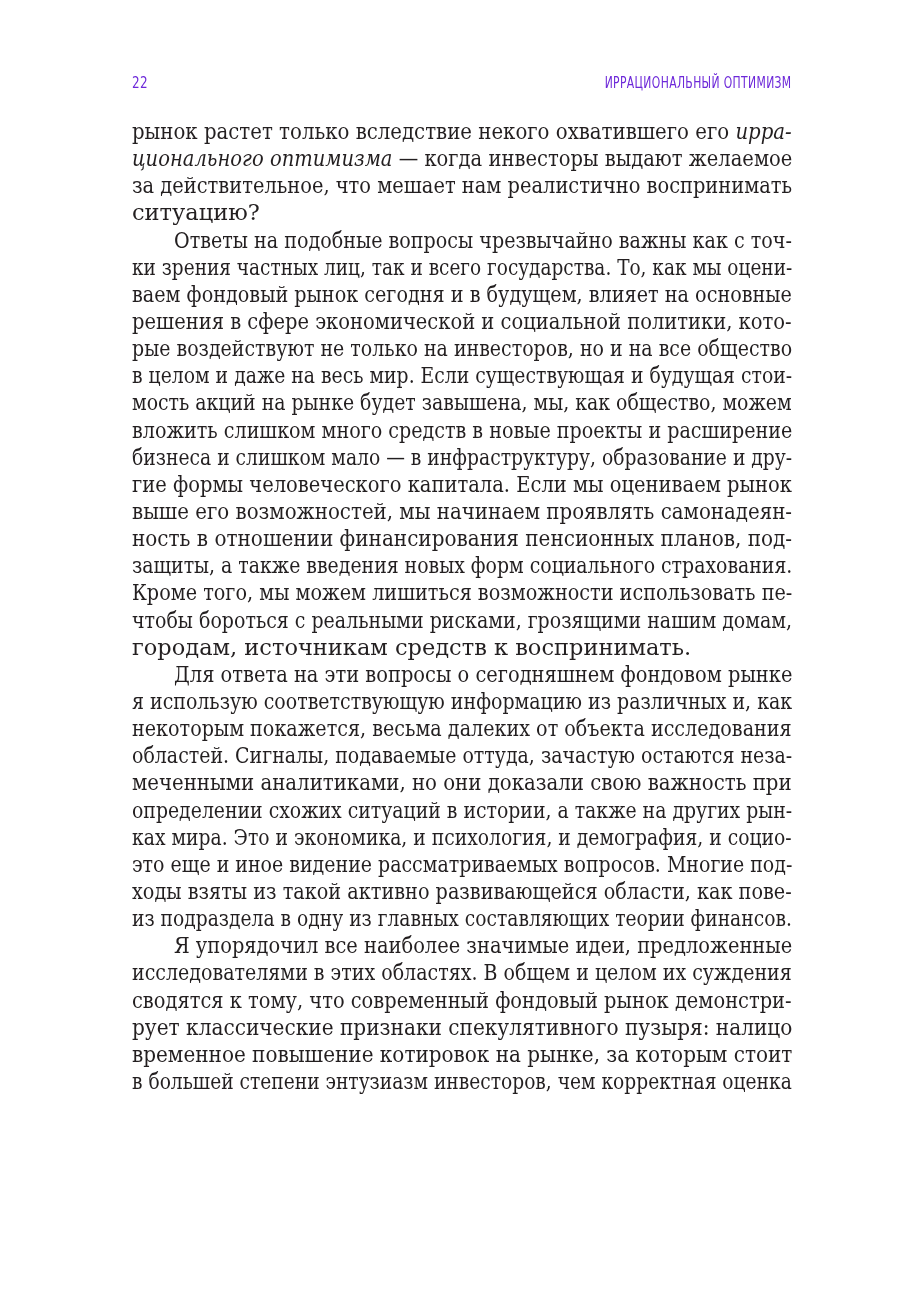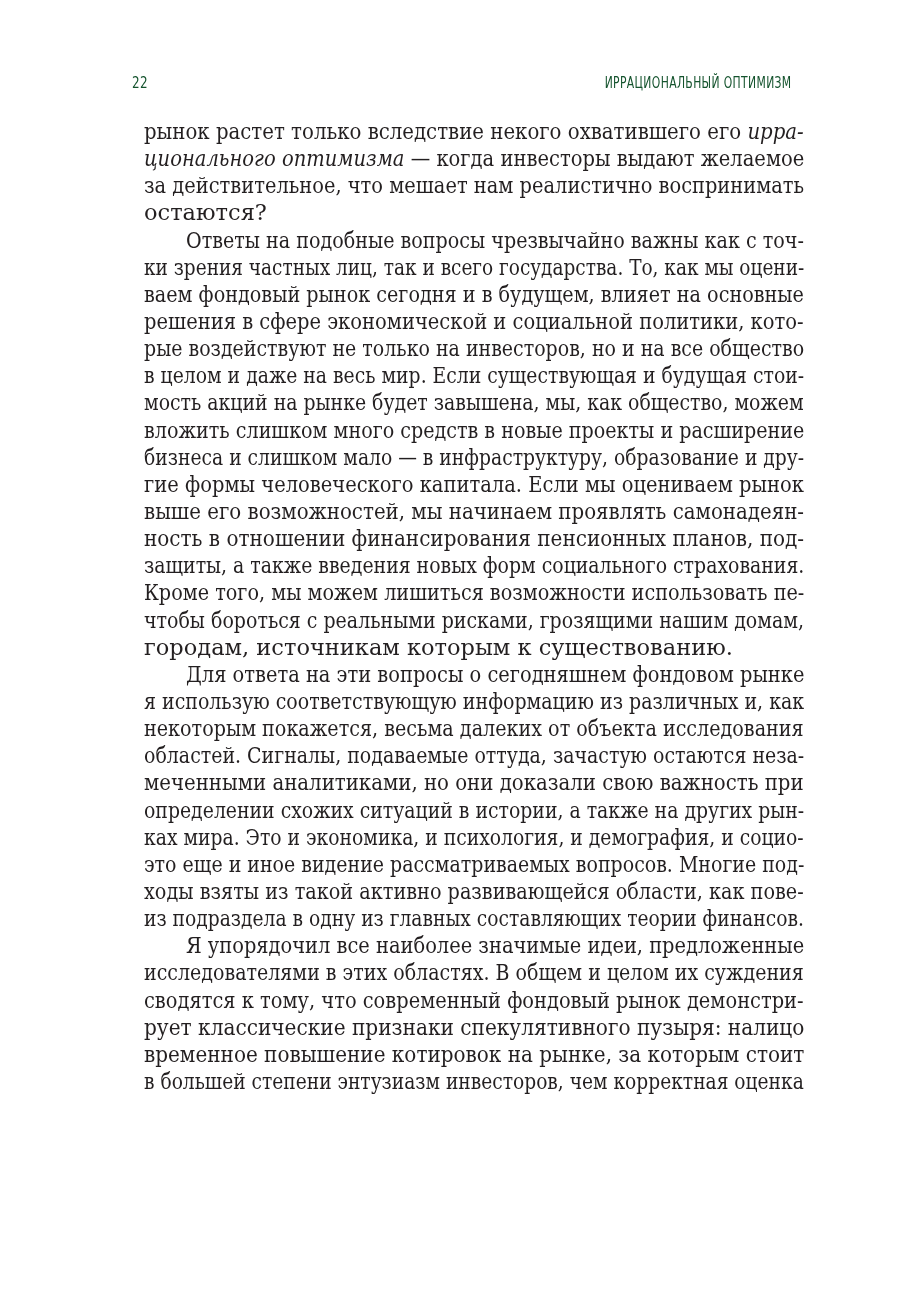--- a/index.html
+++ b/index.html
@@ -1,63 +1,63 @@
 <!DOCTYPE html>
 <html><head>
   <meta charset="utf-8">
   <style>
     html, body { margin: 0; padding: 0; background: #ffffff; }
     body { width: 904px; height: 1299px; position: relative; overflow: hidden; color: #231f20; }
     .page { position: absolute; left: 0; top: 0; width: 904px; height: 1299px; background: #ffffff; }
     .running-head { position: absolute; top: 74px; left: 132px; width: 660px; height: 24px;
-      font-family: "DejaVu Sans", sans-serif; font-size: 15px; letter-spacing: 0.5px; color: #14532d; }
+      font-family: "DejaVu Sans", sans-serif; font-size: 15px; letter-spacing: 0.5px; color: #6d28d9; }
     .folio { position: absolute; left: 0; top: 0; transform: scaleX(0.8); transform-origin: left top; }
     .header-title { position: absolute; right: 0; top: 0; transform: scaleX(0.72); transform-origin: right top; white-space: nowrap; }
     .text-block { position: absolute; top: 118px; left: 132px; width: 660px;
       font-family: "DejaVu Serif", serif; font-size: 22.5px; line-height: 27.15px; }
     .line { display: block; height: 27.15px; white-space: nowrap; text-align: justify; text-align-last: justify;
-      transform-origin: left top; margin-left: 12px; }
+      transform-origin: left top; }
     .line.last { text-align-last: left; }
     .line.indent { padding-left: 42px; }
     .line .inner { display: block; width: 100%; }
     em { font-style: italic; }
   </style>
 </head>
 <body>
 
 <div class="page">
   <div class="running-head">
     <span class="folio">22</span>
     <span class="header-title">ИРРАЦИОНАЛЬНЫЙ ОПТИМИЗМ</span>
   </div>
 
   <div class="text-block" id="text-block">
       <div class="line"><span class="inner" style="display: inline-block; width: auto; transform: scaleX(0.876494); transform-origin: left top; white-space: nowrap;"><span>рынок растет только вследствие некого охватившего его </span><em>ирра-</em></span></div>
       <div class="line"><span class="inner" style="display: inline-block; width: auto; transform: scaleX(0.86728); transform-origin: left top; white-space: nowrap;"><em>ционального оптимизма</em><span> — когда инвесторы выдают желаемое</span></span></div>
       <div class="line"><span class="inner" style="display: inline-block; width: auto; transform: scaleX(0.862745); transform-origin: left top; white-space: nowrap;"><span>за действительное, что мешает нам реалистично воспринимать</span></span></div>
       <div class="line last">
-        <span class="inner" style="display: block; width: 100%;"><span>остаются?</span></span>
+        <span class="inner" style="display: block; width: 100%;"><span>ситуацию?</span></span>
       </div>
       <div class="line indent"><span class="inner" style="display: inline-block; width: auto; transform: scaleX(0.848901); transform-origin: left top; white-space: nowrap;"><span>Ответы на подобные вопросы чрезвычайно важны как с точ-</span></span></div>
       <div class="line"><span class="inner" style="display: inline-block; width: auto; transform: scaleX(0.821918); transform-origin: left top; white-space: nowrap;"><span>ки зрения частных лиц, так и всего государства. То, как мы оцени-</span></span></div>
       <div class="line"><span class="inner" style="display: inline-block; width: auto; transform: scaleX(0.852713); transform-origin: left top; white-space: nowrap;"><span>ваем фондовый рынок сегодня и в будущем, влияет на основные</span></span></div>
       <div class="line"><span class="inner" style="display: inline-block; width: auto; transform: scaleX(0.866142); transform-origin: left top; white-space: nowrap;"><span>решения в сфере экономической и социальной политики, кото-</span></span></div>
       <div class="line"><span class="inner" style="display: inline-block; width: auto; transform: scaleX(0.842912); transform-origin: left top; white-space: nowrap;"><span>рые воздействуют не только на инвесторов, но и на все общество</span></span></div>
       <div class="line"><span class="inner" style="display: inline-block; width: auto; transform: scaleX(0.835443); transform-origin: left top; white-space: nowrap;"><span>в целом и даже на весь мир. Если существующая и будущая стои-</span></span></div>
       <div class="line"><span class="inner" style="display: inline-block; width: auto; transform: scaleX(0.838628); transform-origin: left top; white-space: nowrap;"><span>мость акций на рынке будет завышена, мы, как общество, можем</span></span></div>
       <div class="line"><span class="inner" style="display: inline-block; width: auto; transform: scaleX(0.849421); transform-origin: left top; white-space: nowrap;"><span>вложить слишком много средств в новые проекты и расширение</span></span></div>
       <div class="line"><span class="inner" style="display: inline-block; width: auto; transform: scaleX(0.832282); transform-origin: left top; white-space: nowrap;"><span>бизнеса и слишком мало — в инфраструктуру, образование и дру-</span></span></div>
       <div class="line"><span class="inner" style="display: inline-block; width: auto; transform: scaleX(0.866142); transform-origin: left top; white-space: nowrap;"><span>гие формы человеческого капитала. Если мы оцениваем рынок</span></span></div>
       <div class="line"><span class="inner" style="display: inline-block; width: auto; transform: scaleX(0.878828); transform-origin: left top; white-space: nowrap;"><span>выше его возможностей, мы начинаем проявлять самонадеян-</span></span></div>
       <div class="line"><span class="inner" style="display: inline-block; width: auto; transform: scaleX(0.888291); transform-origin: left top; white-space: nowrap;"><span>ность в отношении финансирования пенсионных планов, под-</span></span></div>
       <div class="line"><span class="inner" style="display: inline-block; width: auto; transform: scaleX(0.838628); transform-origin: left top; white-space: nowrap;"><span>защиты, а также введения новых форм социального страхования.</span></span></div>
       <div class="line"><span class="inner" style="display: inline-block; width: auto; transform: scaleX(0.853816); transform-origin: left top; white-space: nowrap;"><span>Кроме того, мы можем лишиться возможности использовать пе-</span></span></div>
       <div class="line"><span class="inner" style="display: inline-block; width: auto; transform: scaleX(0.842912); transform-origin: left top; white-space: nowrap;"><span>чтобы бороться с реальными рисками, грозящими нашим домам,</span></span></div>
       <div class="line last">
-        <span class="inner" style="display: block; width: 100%;"><span>городам, источникам которым к существованию.</span></span>
+        <span class="inner" style="display: block; width: 100%;"><span>городам, источникам средств к воспринимать.</span></span>
       </div>
       <div class="line indent"><span class="inner" style="display: inline-block; width: auto; transform: scaleX(0.863128); transform-origin: left top; white-space: nowrap;"><span>Для ответа на эти вопросы о сегодняшнем фондовом рынке</span></span></div>
       <div class="line"><span class="inner" style="display: inline-block; width: auto; transform: scaleX(0.842912); transform-origin: left top; white-space: nowrap;"><span>я использую соответствующую информацию из различных и, как</span></span></div>
       <div class="line"><span class="inner" style="display: inline-block; width: auto; transform: scaleX(0.850515); transform-origin: left top; white-space: nowrap;"><span>некоторым покажется, весьма далеких от объекта исследования</span></span></div>
       <div class="line"><span class="inner" style="display: inline-block; width: auto; transform: scaleX(0.841837); transform-origin: left top; white-space: nowrap;"><span>областей. Сигналы, подаваемые оттуда, зачастую остаются неза-</span></span></div>
       <div class="line"><span class="inner" style="display: inline-block; width: auto; transform: scaleX(0.876494); transform-origin: left top; white-space: nowrap;"><span>меченными аналитиками, но они доказали свою важность при</span></span></div>
       <div class="line"><span class="inner" style="display: inline-block; width: auto; transform: scaleX(0.837563); transform-origin: left top; white-space: nowrap;"><span>определении схожих ситуаций в истории, а также на других рын-</span></span></div>
       <div class="line"><span class="inner" style="display: inline-block; width: auto; transform: scaleX(0.833333); transform-origin: left top; white-space: nowrap;"><span>ках мира. Это и экономика, и психология, и демография, и социо-</span></span></div>
       <div class="line"><span class="inner" style="display: inline-block; width: auto; transform: scaleX(0.842912); transform-origin: left top; white-space: nowrap;"><span>это еще и иное видение рассматриваемых вопросов. Многие под-</span></span></div>
       <div class="line"><span class="inner" style="display: inline-block; width: auto; transform: scaleX(0.854922); transform-origin: left top; white-space: nowrap;"><span>ходы взяты из такой активно развивающейся области, как пове-</span></span></div>

